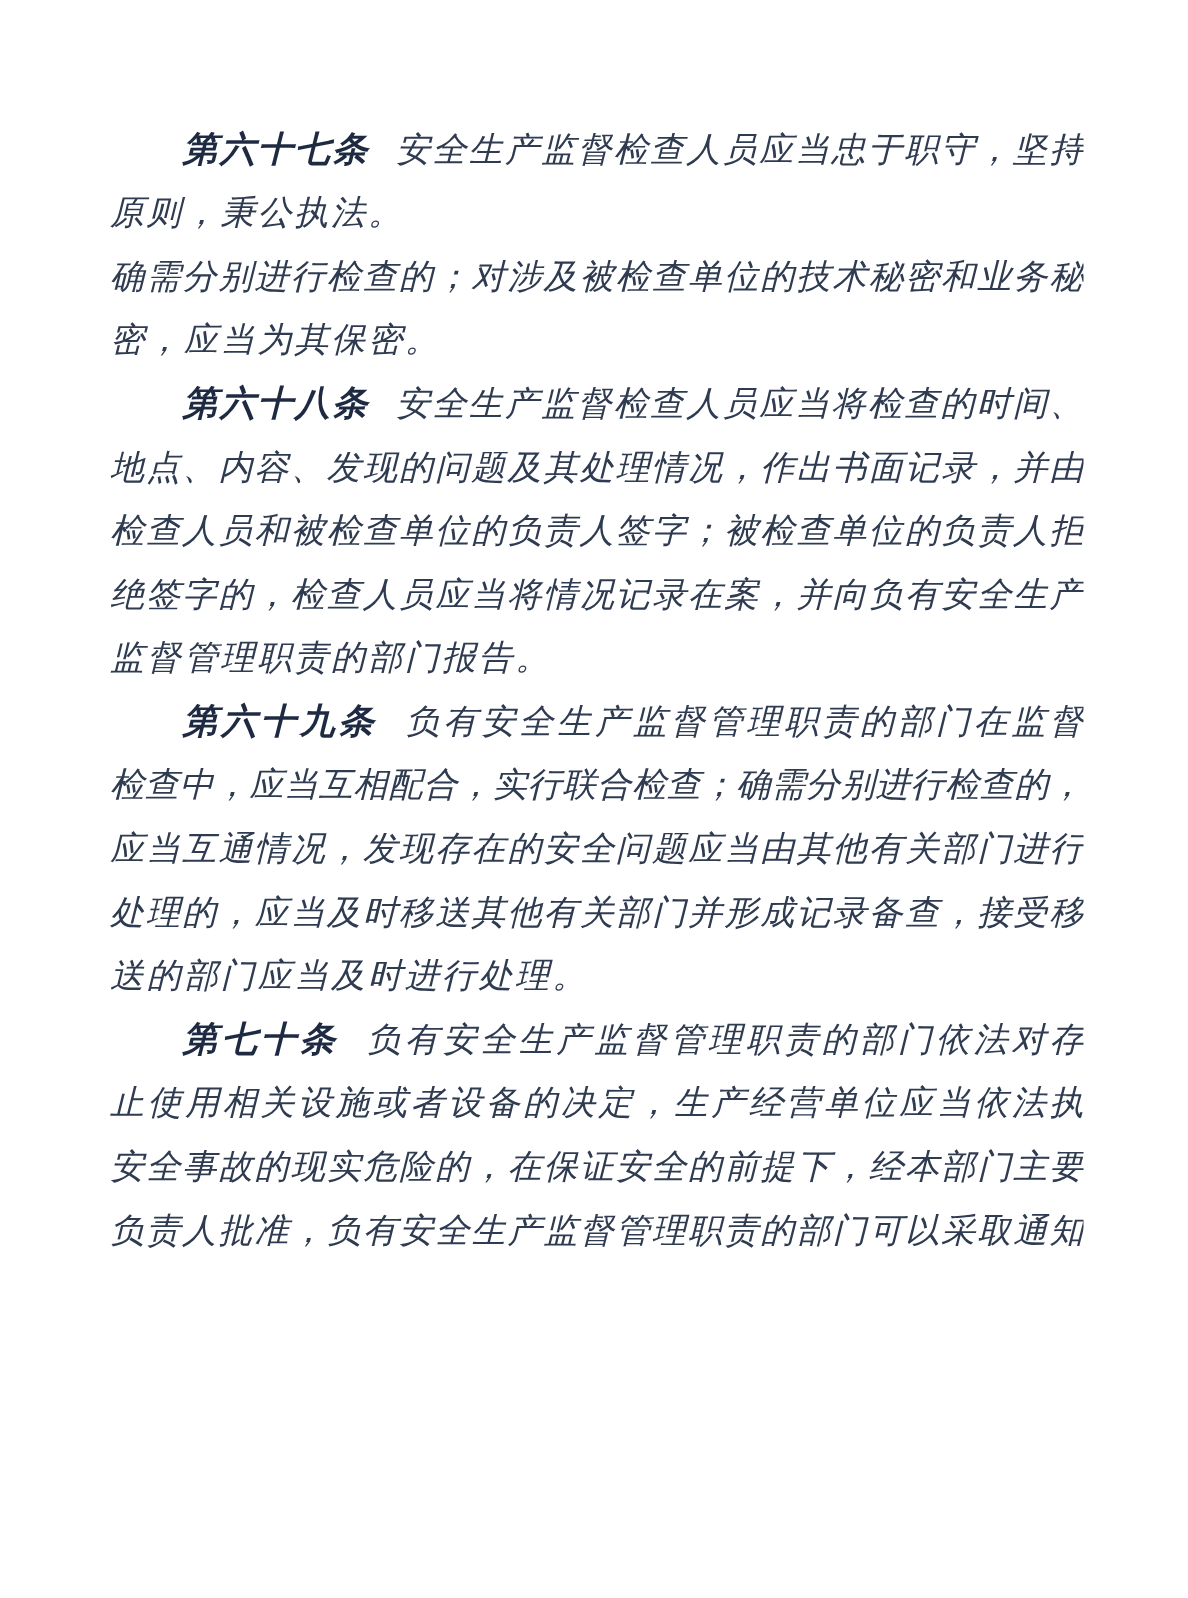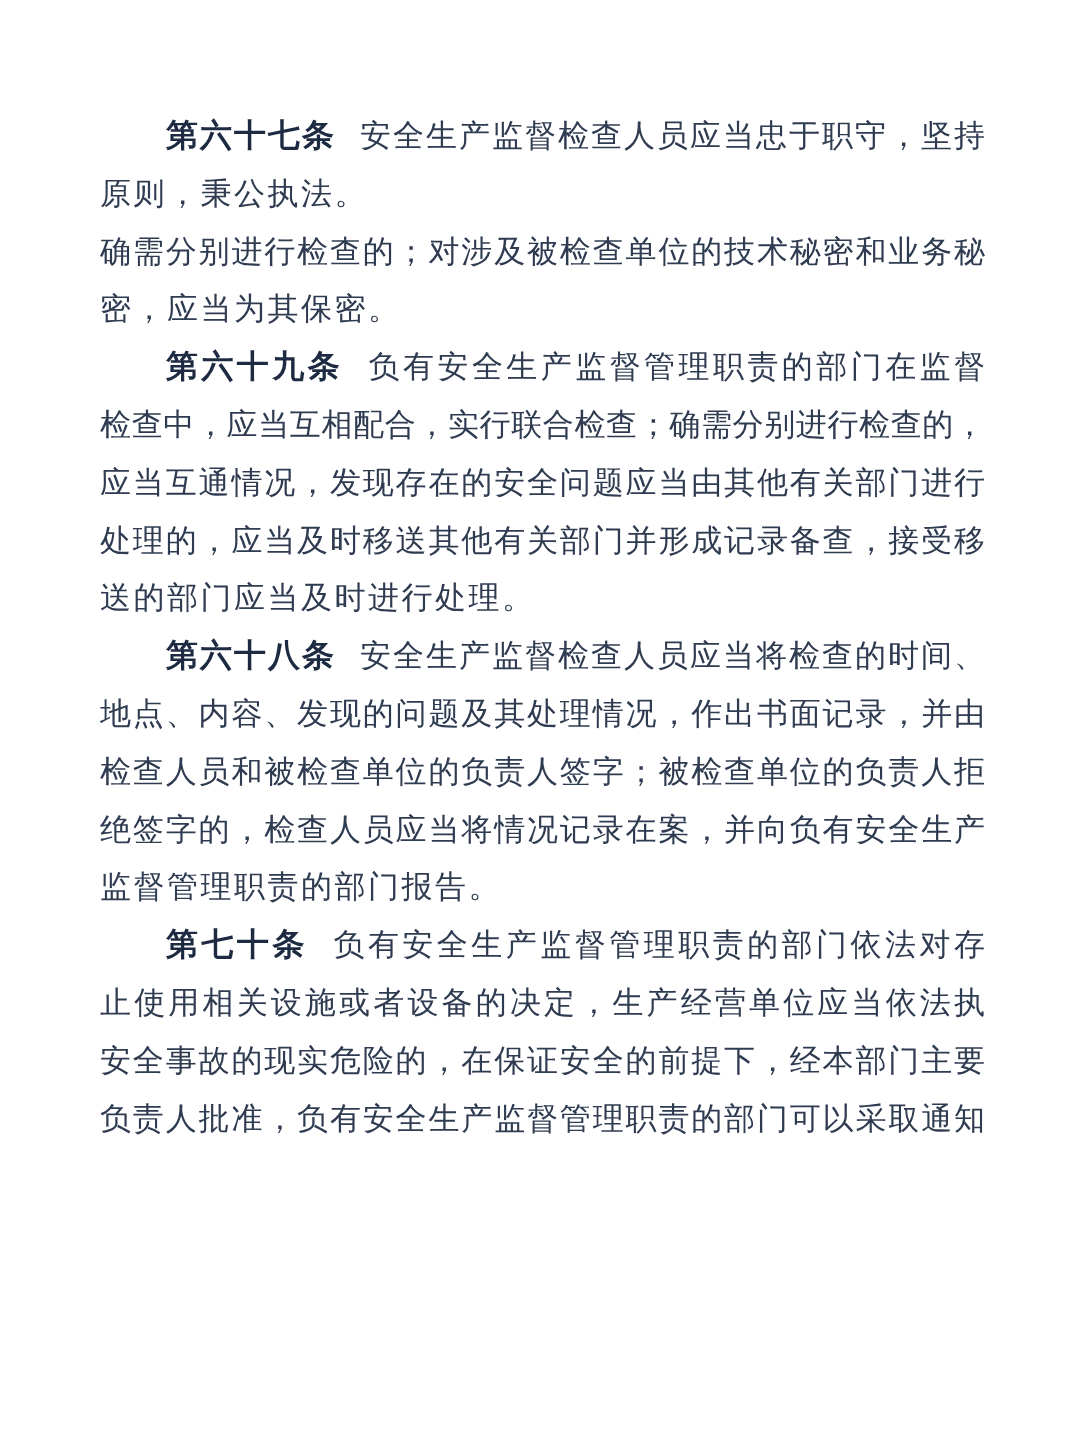--- a/index.html
+++ b/index.html
@@ -7,20 +7,21 @@
     padding: 0;
     background: #ffffff;
   }
   .page {
     position: relative;
     width: 1080px;
     height: 1452px;
     background: #ffffff;
     overflow: hidden;
     font-family: "Liberation Serif", "DejaVu Serif", serif;
+    font-style: italic;
   }
   .text-block {
     position: absolute;
     left: 100px;
     top: 107px;
     width: 885px;
     color: var(--body-color, #2f3b50);
   }
   .paragraph {
     margin: 0;
@@ -63,32 +64,32 @@
   <div class="text-block">
       <div class="paragraph">
         <div class="line first"><span class="article-no">第六十七条</span><span class="label-gap"></span>安全生产监督检查人员应当忠于职守，坚持</div>
         <div class="line no-justify">原则，秉公执法。</div>
       </div>
       <div class="paragraph">
         <div class="line">确需分别进行检查的；对涉及被检查单位的技术秘密和业务秘</div>
         <div class="line no-justify">密，应当为其保密。</div>
       </div>
       <div class="paragraph">
+        <div class="line first"><span class="article-no">第六十八条</span><span class="label-gap"></span>安全生产监督检查人员应当将检查的时间、</div>
+        <div class="line">地点、内容、发现的问题及其处理情况，作出书面记录，并由</div>
+        <div class="line">检查人员和被检查单位的负责人签字；被检查单位的负责人拒</div>
+        <div class="line">绝签字的，检查人员应当将情况记录在案，并向负有安全生产</div>
+        <div class="line no-justify">监督管理职责的部门报告。</div>
+      </div>
+      <div class="paragraph">
         <div class="line first"><span class="article-no">第六十九条</span><span class="label-gap"></span>负有安全生产监督管理职责的部门在监督</div>
         <div class="line">检查中，应当互相配合，实行联合检查；确需分别进行检查的，</div>
         <div class="line">应当互通情况，发现存在的安全问题应当由其他有关部门进行</div>
         <div class="line">处理的，应当及时移送其他有关部门并形成记录备查，接受移</div>
         <div class="line no-justify">送的部门应当及时进行处理。</div>
-      </div>
-      <div class="paragraph">
-        <div class="line first"><span class="article-no">第六十八条</span><span class="label-gap"></span>安全生产监督检查人员应当将检查的时间、</div>
-        <div class="line">地点、内容、发现的问题及其处理情况，作出书面记录，并由</div>
-        <div class="line">检查人员和被检查单位的负责人签字；被检查单位的负责人拒</div>
-        <div class="line">绝签字的，检查人员应当将情况记录在案，并向负有安全生产</div>
-        <div class="line no-justify">监督管理职责的部门报告。</div>
       </div>
       <div class="paragraph">
         <div class="line first"><span class="article-no">第七十条</span><span class="label-gap"></span>负有安全生产监督管理职责的部门依法对存</div>
         <div class="line">止使用相关设施或者设备的决定，生产经营单位应当依法执</div>
         <div class="line">安全事故的现实危险的，在保证安全的前提下，经本部门主要</div>
         <div class="line">负责人批准，负有安全生产监督管理职责的部门可以采取通知</div>
       </div>
     </div>
 </div>
 

